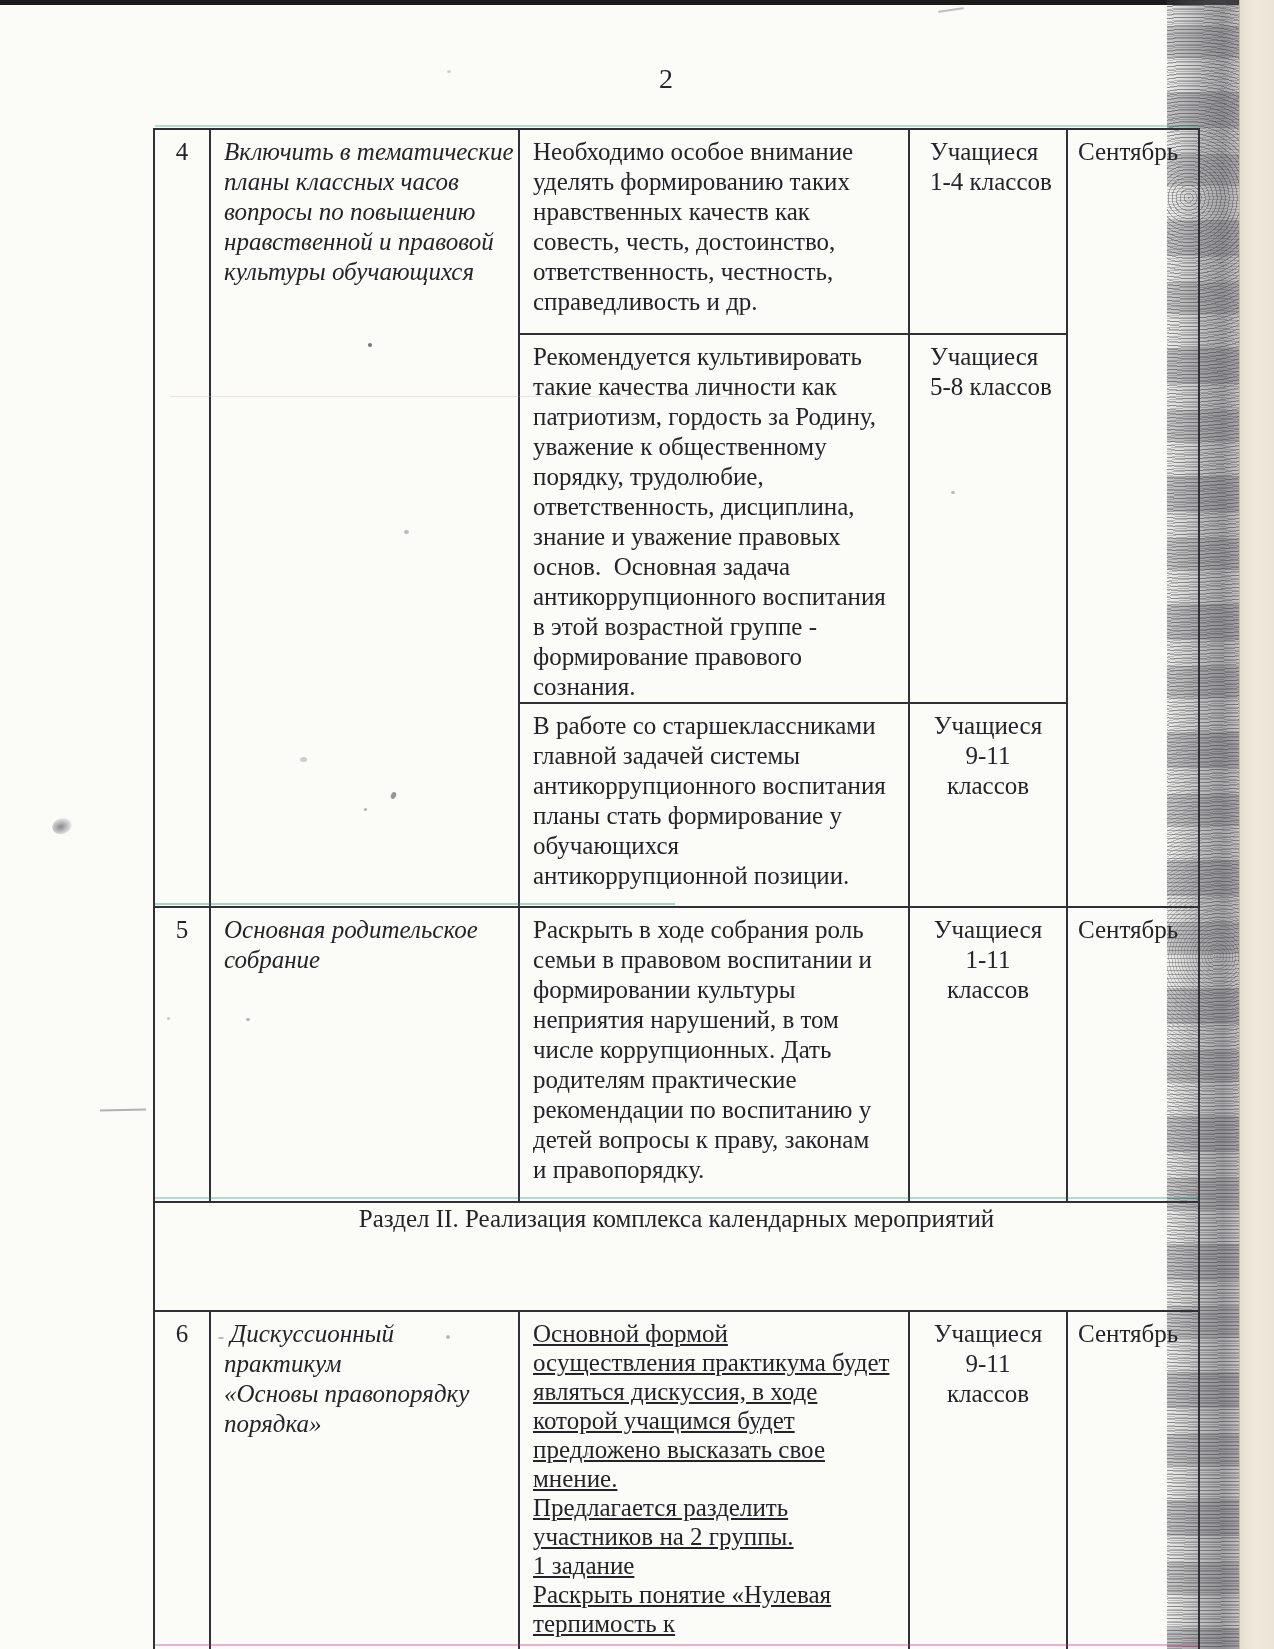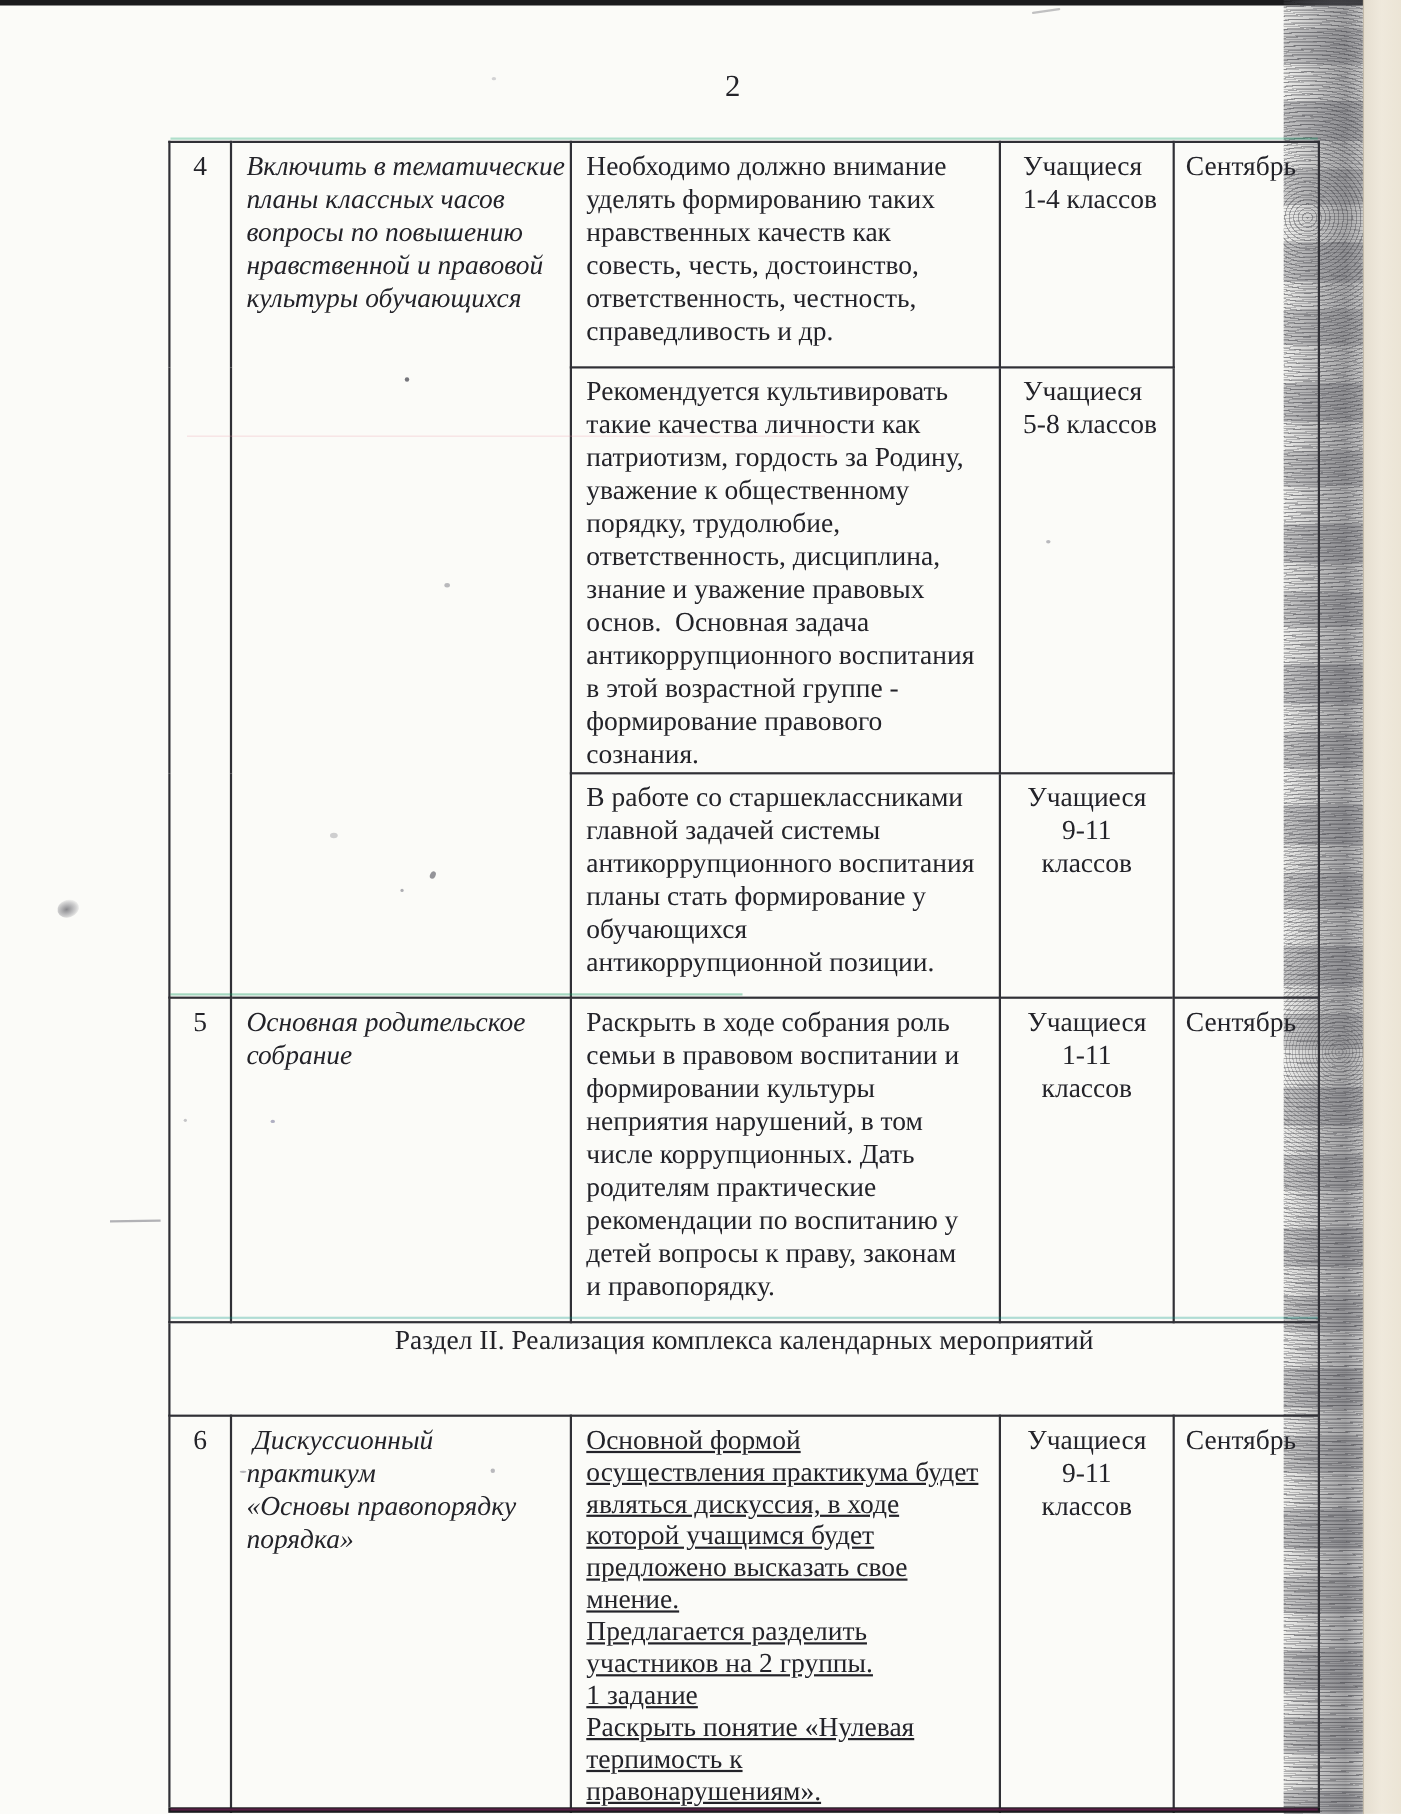--- a/index.html
+++ b/index.html
@@ -76,21 +76,21 @@
       <col style="width:132px">
   </colgroup>
   <tbody>
     <tr style="height:205px">
       <td class="num" rowspan="3">4</td>
       <td class="task" rowspan="3">Включить в тематические
 планы классных часов
 вопросы по повышению
 нравственной и правовой
 культуры обучающихся</td>
-      <td class="details">Необходимо должно внимание
+      <td class="details">Необходимо особое внимание
 уделять формированию таких
 нравственных качеств как
 совесть, честь, достоинство,
 ответственность, честность,
 справедливость и др.</td>
       <td class="aud-left">Учащиеся
 1-4 классов</td>
       <td class="month" rowspan="3">Сентябрь</td>
     </tr>
     <tr style="height:368px">
@@ -131,21 +131,21 @@
 числе коррупционных. Дать
 родителям практические
 рекомендации по воспитанию у
 детей вопросы к праву, законам
 и правопорядку.</td>
       <td class="aud-center">Учащиеся
 1-11
 классов</td>
       <td class="month">Сентябрь</td>
     </tr>
-    <tr style="height:85px">
+    <tr style="height:109px">
       <td class="section-cell" colspan="5">Раздел II. Реализация комплекса календарных мероприятий</td>
     </tr>
     <tr style="height:351px">
       <td class="num">6</td>
       <td class="task"> Дискуссионный практикум
 «Основы правопорядку
 порядка»</td>
       <td class="details lh29">Основной формой
 осуществления практикума будет
 являться дискуссия, в ходе

